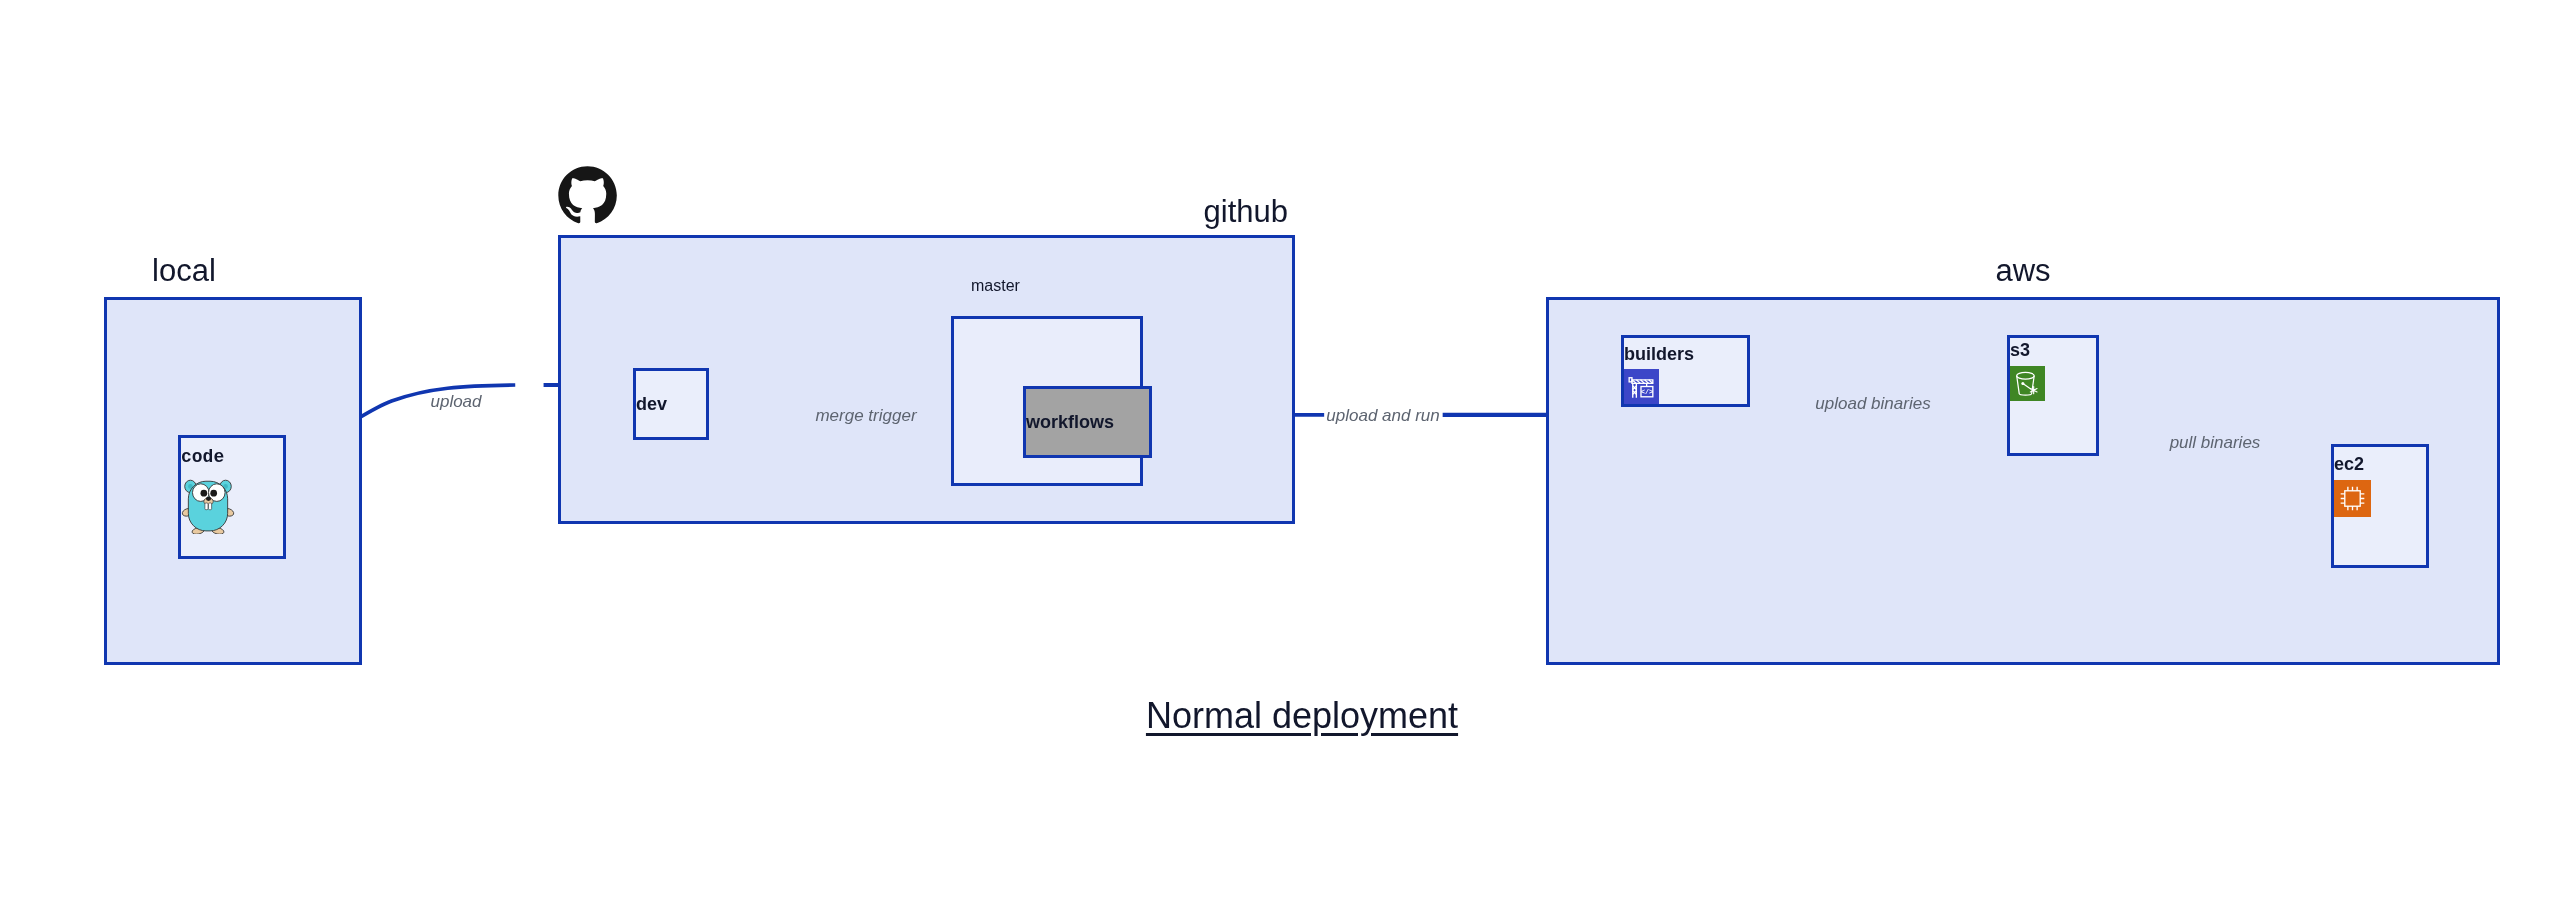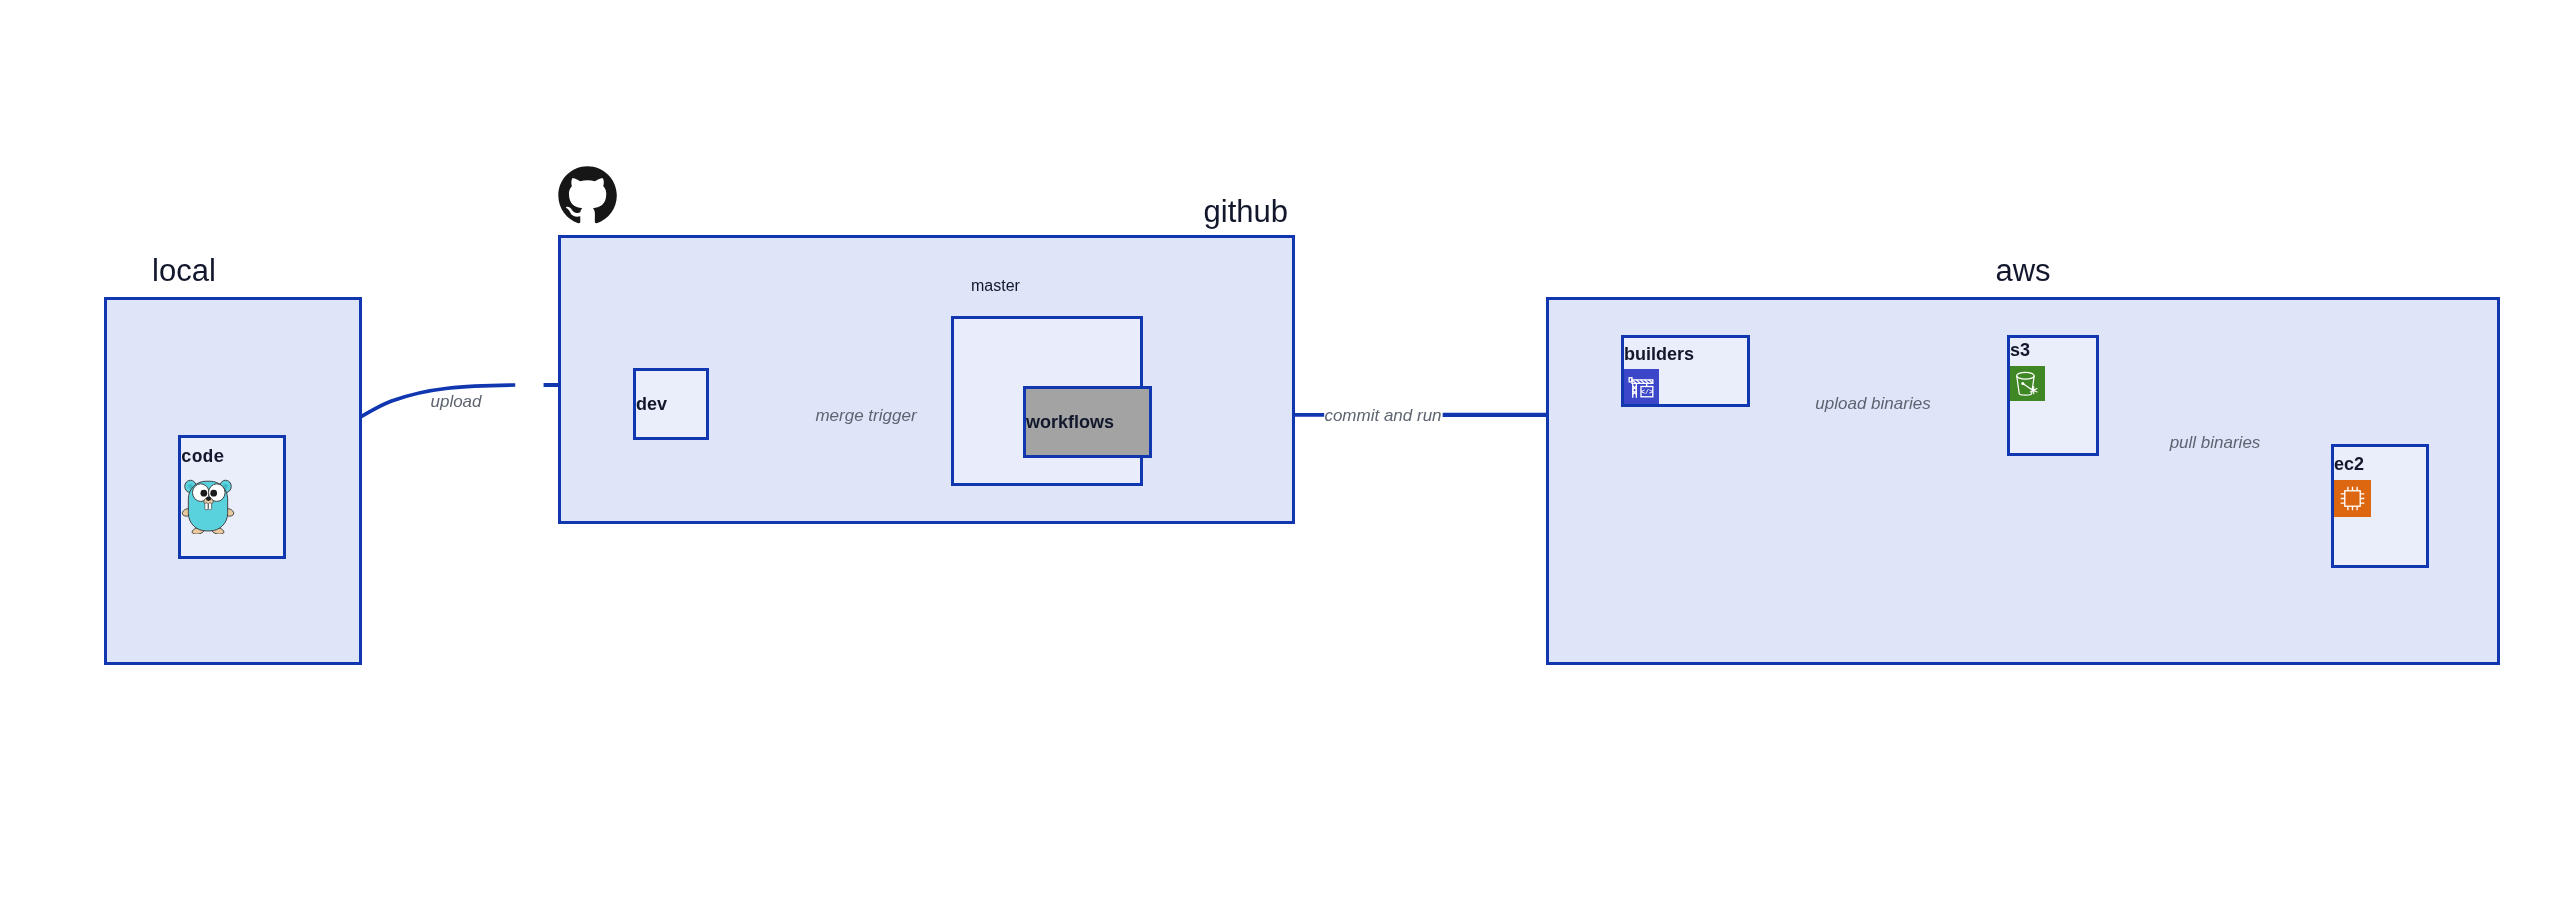--- a/index.html
+++ b/index.html
@@ -245,21 +245,22 @@
           <path d="M51,27 L59,27 M51,36 L59,36 M51,45 L59,45"></path>
         </g>
       </svg>
     </span>
   </div>
 
   <div class="edge-label" style="left:456px; top:401px;">upload</div>
 
   <div class="edge-label" style="left:866px; top:415px;">merge trigger</div>
 
-  <div class="edge-label" style="left:1383px; top:415px;">commit and run</div>
+  <div class="edge-label" style="left:1383px; top:415px;">upload and run</div>
 
   <div class="edge-label" style="left:1873px; top:403px;">upload binaries</div>
 
   <div class="edge-label" style="left:2215px; top:442px;">pull binaries</div>
 
+  <div class="caption" style="left:1302px; top:698px;">Normal deployment</div>
 
 </div>
 
 
 </body></html>

